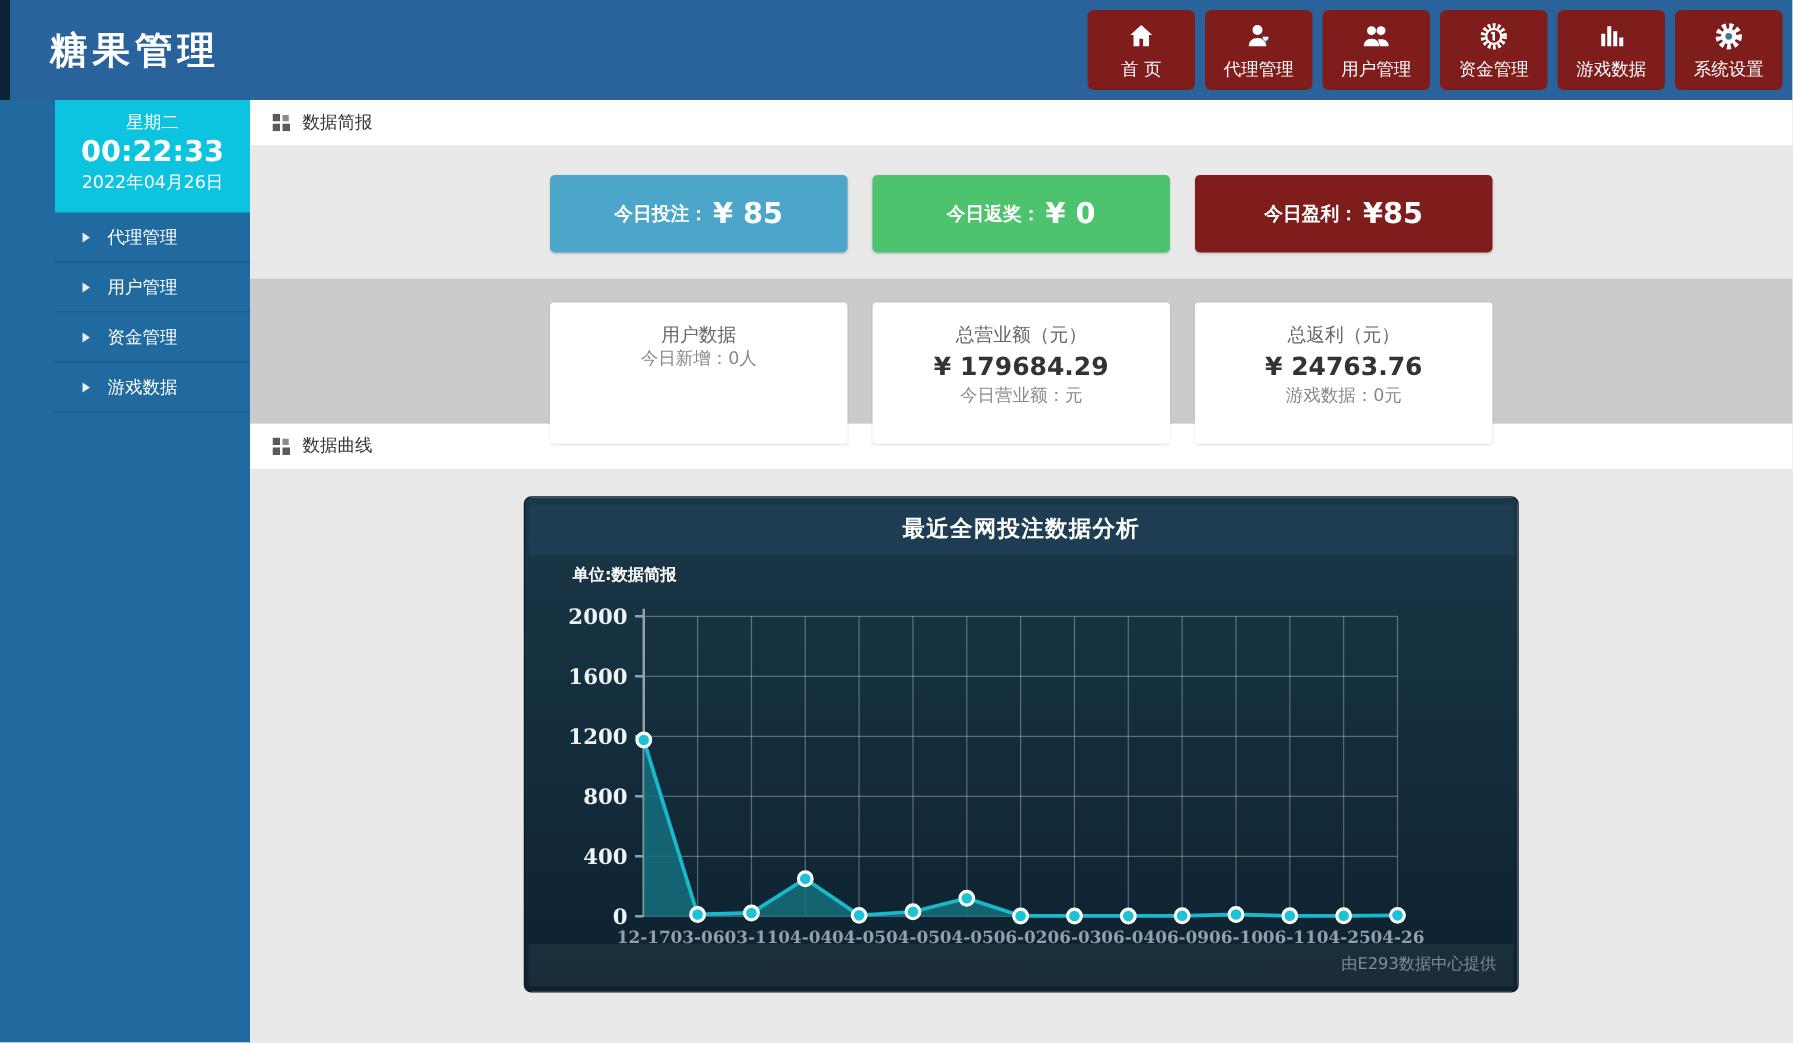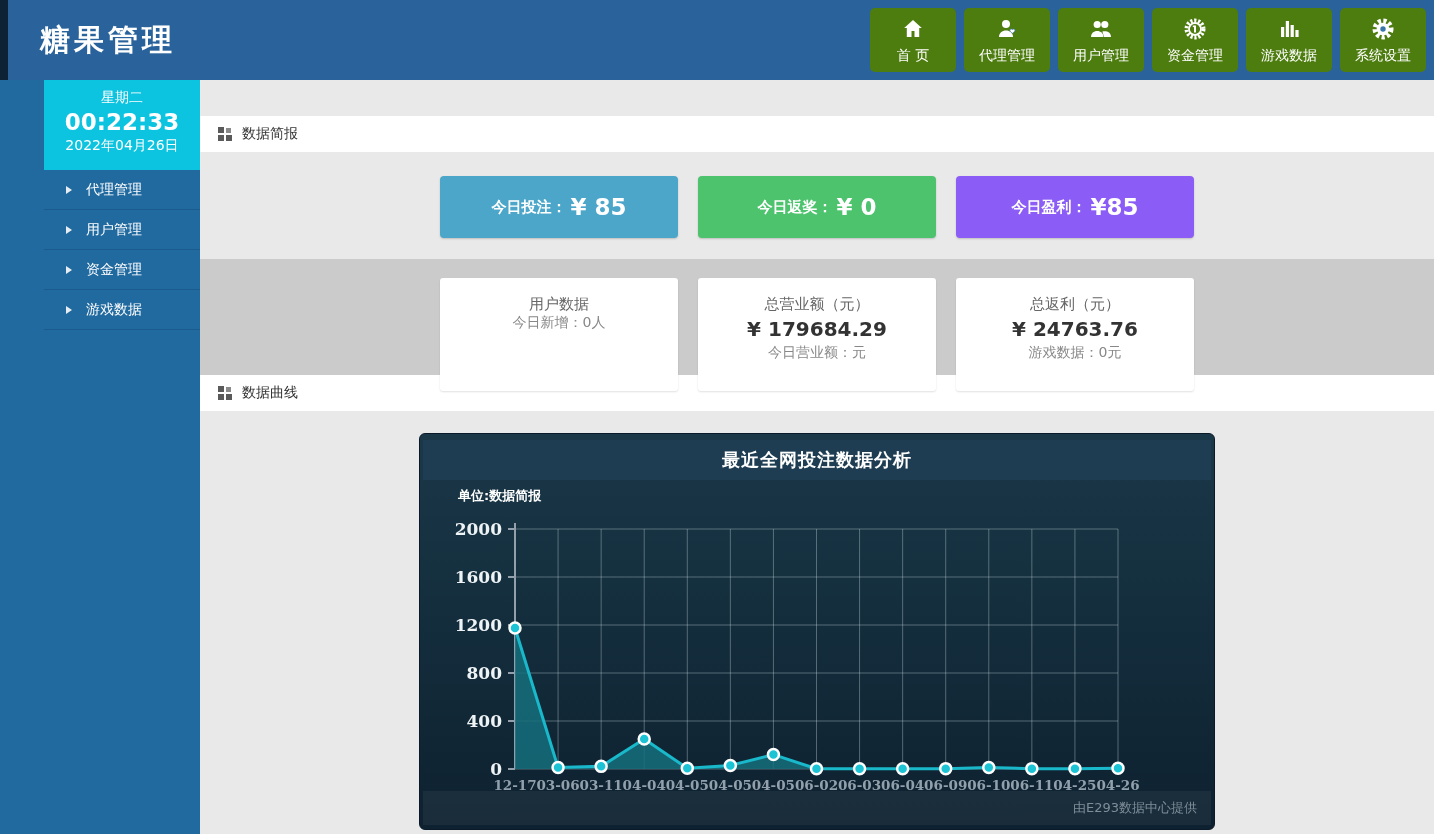--- a/index.html
+++ b/index.html
@@ -6,40 +6,40 @@
   html,body { width:1434px; height:834px; overflow:hidden;
     font-family:"DejaVu Sans","Liberation Sans",sans-serif; background:#e9e9e9; }
 
   
   .app-header { position:relative; height:80px; background:#2a639b; display:flex;
     align-items:center; }
   .left-strip { position:absolute; left:0; top:0; width:8px; height:80px; background:#0d2335; }
   .app-title { color:#fff; font-size:30px; font-weight:bold; margin-left:40px;
     letter-spacing:4px; }
   .top-nav { margin-left:auto; margin-right:8px; display:flex; gap:8px; }
-  .nav-btn { width:86px; height:64px; margin-top:0; background:#4d7c0f; border-radius:5px;
+  .nav-btn { width:86px; height:64px; margin-top:0; background:#7f1d1d; border-radius:5px;
     display:flex; flex-direction:column; align-items:center; justify-content:center;
     gap:5px; cursor:pointer; }
   .nav-btn .nav-ic { height:26px; display:flex; align-items:center; }
   .nav-btn .nav-lb { color:#fff; font-size:14px; white-space:nowrap; }
 
   
   .page-body { display:flex; height:754px; }
   .sidebar { width:200px; background:#216aa0; flex:none;padding-left:44px; }
   .clock-panel { height:90px; background:#0cc3e0; color:#fff; text-align:center;
     padding-top:9px; }
   .clock-weekday { font-size:14px; }
   .clock-time { font-size:23px; font-weight:bold; line-height:30px; }
   .clock-date { font-size:14px; }
   .side-item { height:40px; display:flex; align-items:center; padding-left:22px;
     color:#fff; font-size:14px; border-bottom:1px solid #1b5b8e; cursor:pointer; }
   .tri { width:0; height:0; border-top:4px solid transparent; border-bottom:4px solid transparent;
     border-left:6px solid #e8eef4; margin-right:14px; }
 
-  .main-col { flex:1;margin-top:36px; }
+  .main-col { flex:1; }
   .section-bar { height:36px; background:#ffffff; display:flex; align-items:center;
     padding-left:18px; }
   .section-title { font-size:14px; color:#333; margin-left:10px; }
   .zone-light1 { height:107px; background:#e9e9e9; }
   .zone-dark  { height:116px; background:#cbcbcb; }
   .zone-light2 { height:423px; background:#e9e9e9; }
 
   .row3 { width:754px; margin:0 auto; display:flex; gap:20px; }
   .stat-btn { width:238px; height:62px; border-radius:4px; display:flex;
     align-items:center; justify-content:center; color:#fff; cursor:pointer;
@@ -183,21 +183,21 @@
     <div class="zone-light1">
       <div class="row3" style="padding-top:0; margin-top:0; transform:translateY(24px);text-align:right;">
         <div class="stat-btn" style="background:#4ba6c9">
           <span class="lb">今日投注：</span>
           <span class="vl">¥ 85</span>
         </div>
         <div class="stat-btn" style="background:#4dc36e">
           <span class="lb">今日返奖：</span>
           <span class="vl">¥ 0</span>
         </div>
-        <div class="stat-btn" style="background:#8b5cf6">
+        <div class="stat-btn" style="background:#7f1d1d">
           <span class="lb">今日盈利：</span>
           <span class="vl">¥85</span>
         </div>
       </div>
     </div>
 
     <div class="zone-dark">
       <div class="row3" style="transform:translateY(19px);">
         <div class="stat-card">
           <div class="ct">用户数据</div>

